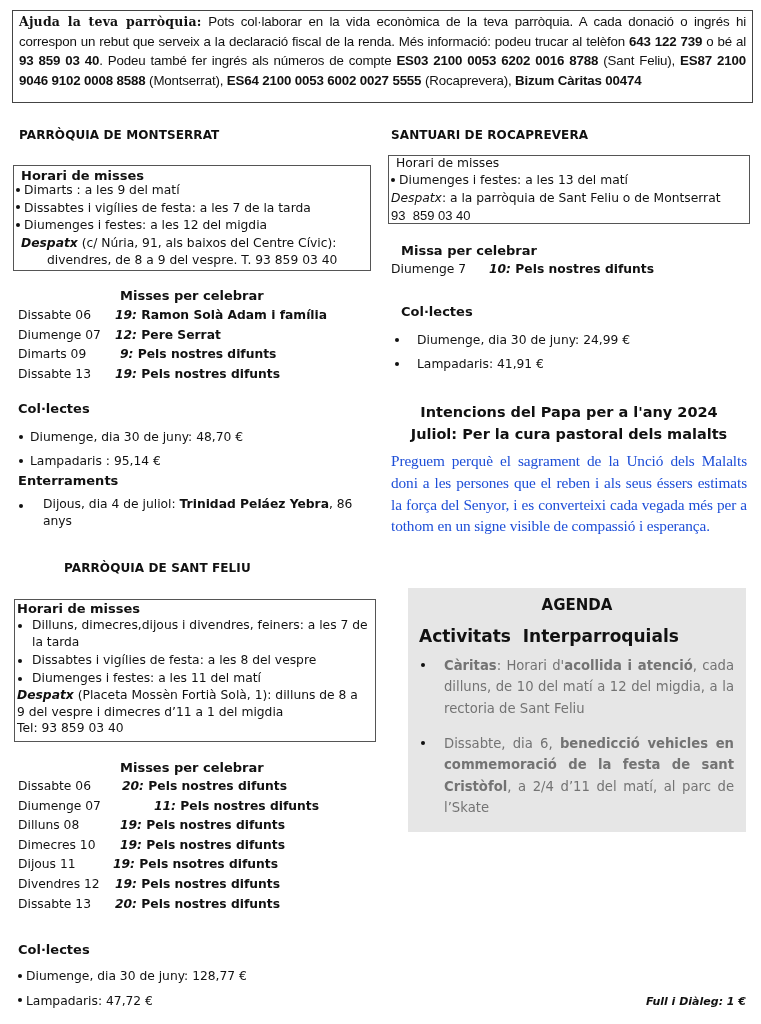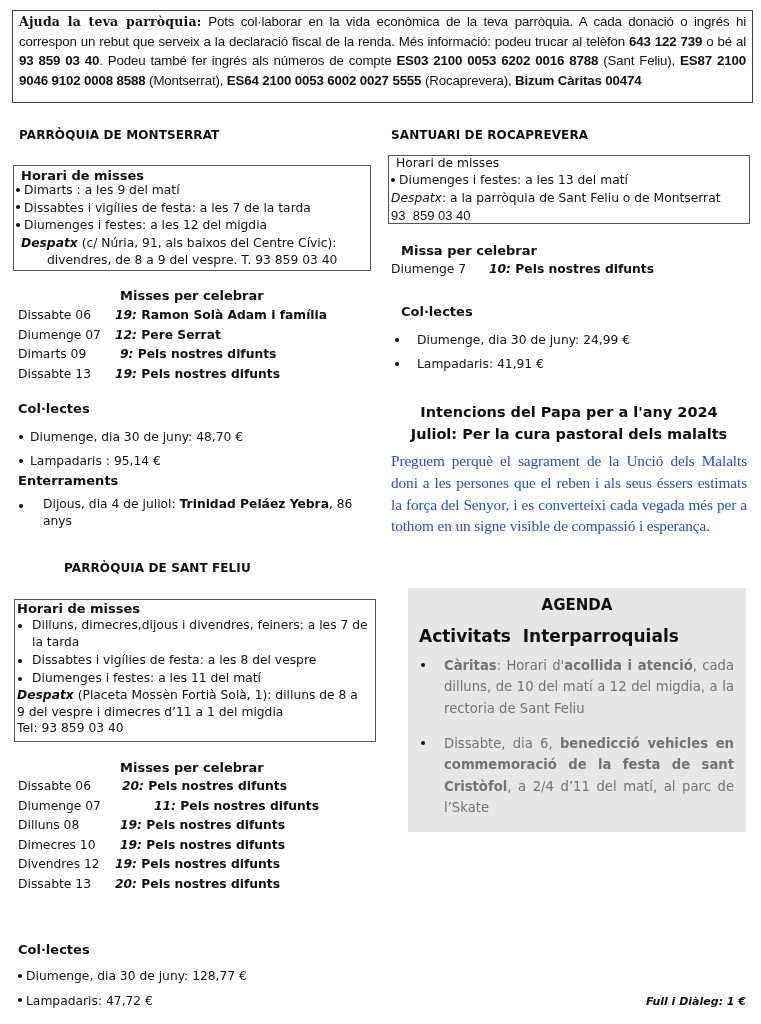--- a/index.html
+++ b/index.html
@@ -108,20 +108,24 @@
     </div>
   <div class="row">
       <span class="d">Dilluns 08</span>
       <span class="t" style="left:102px;"><i>19:</i><span> Pels nostres difunts</span></span>
     </div>
   <div class="row">
       <span class="d">Dimecres 10</span>
       <span class="t" style="left:102px;"><i>19:</i><span> Pels nostres difunts</span></span>
     </div>
   <div class="row">
+      <span class="d">Dijous 11</span>
+      <span class="t" style="left:95px;"><i>19:</i><span> Pels nsotres difunts</span></span>
+    </div>
+  <div class="row">
       <span class="d">Divendres 12</span>
       <span class="t" style="left:97px;"><i>19:</i><span> Pels nostres difunts</span></span>
     </div>
   <div class="row">
       <span class="d">Dissabte  13</span>
       <span class="t" style="left:97px;"><i>20:</i><span> Pels nostres difunts</span></span>
     </div>
 </div>
 
 <div class="abs h2" style="left:18px; top:942px;">Col·lectes</div>

